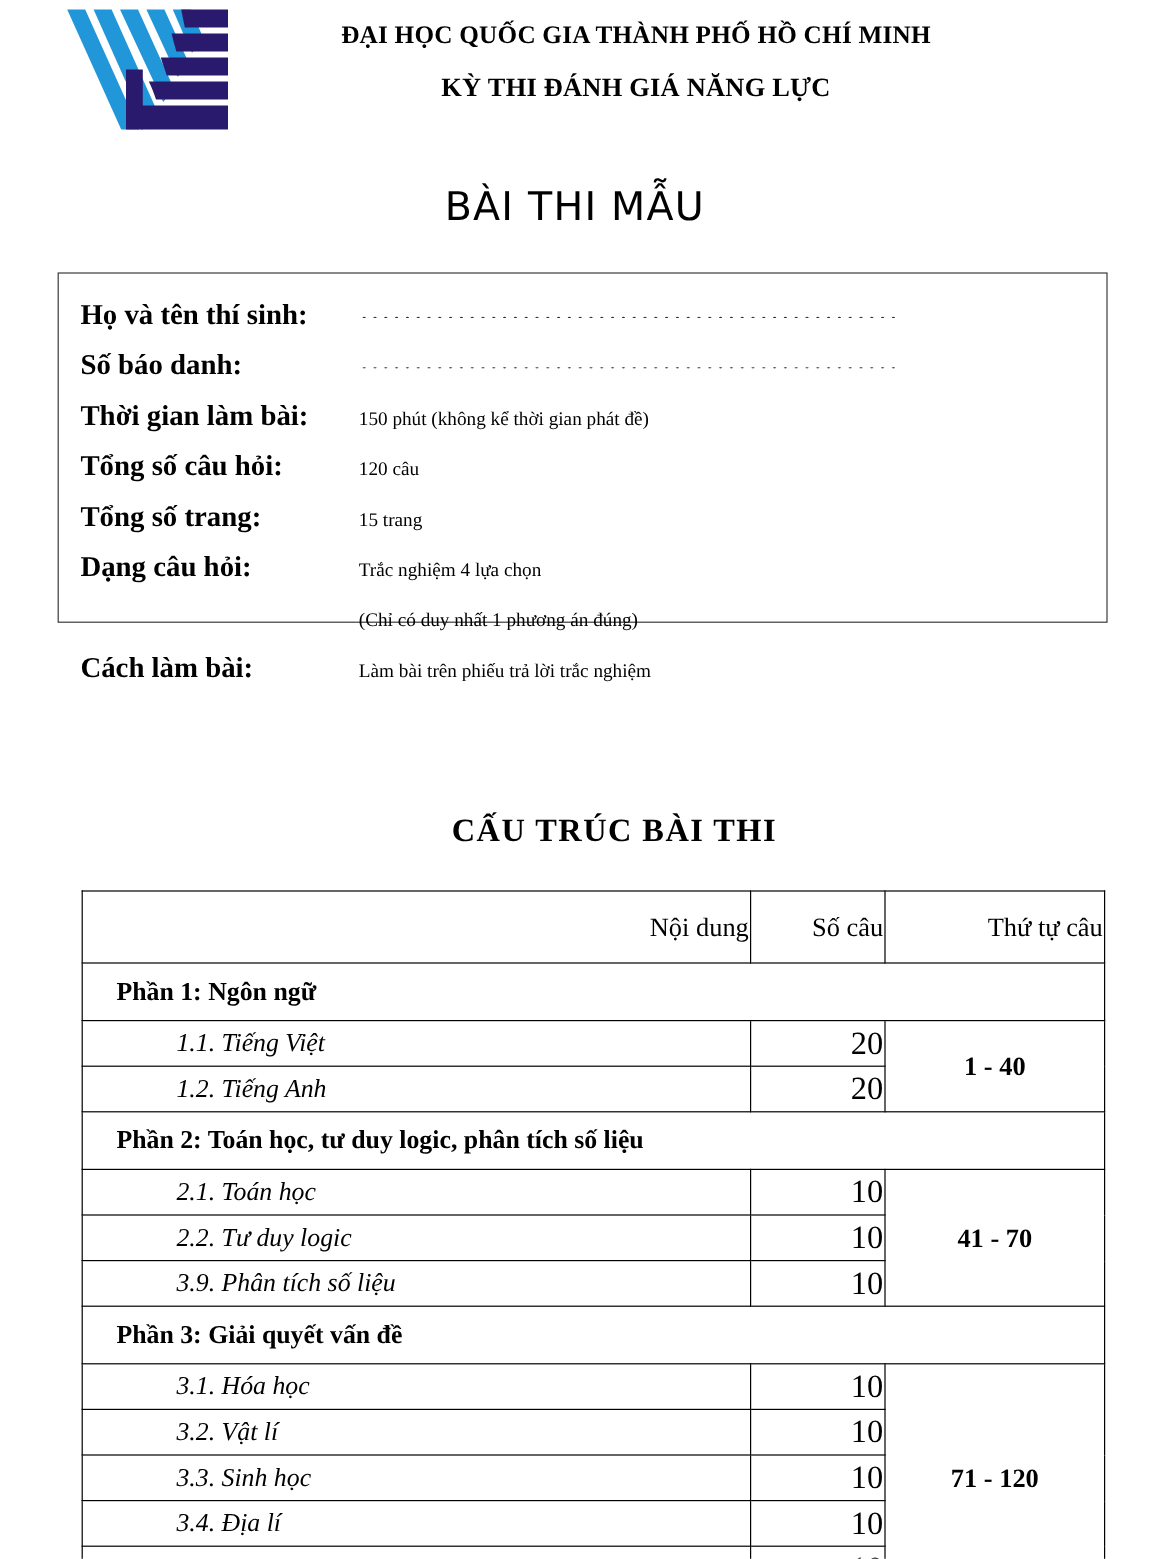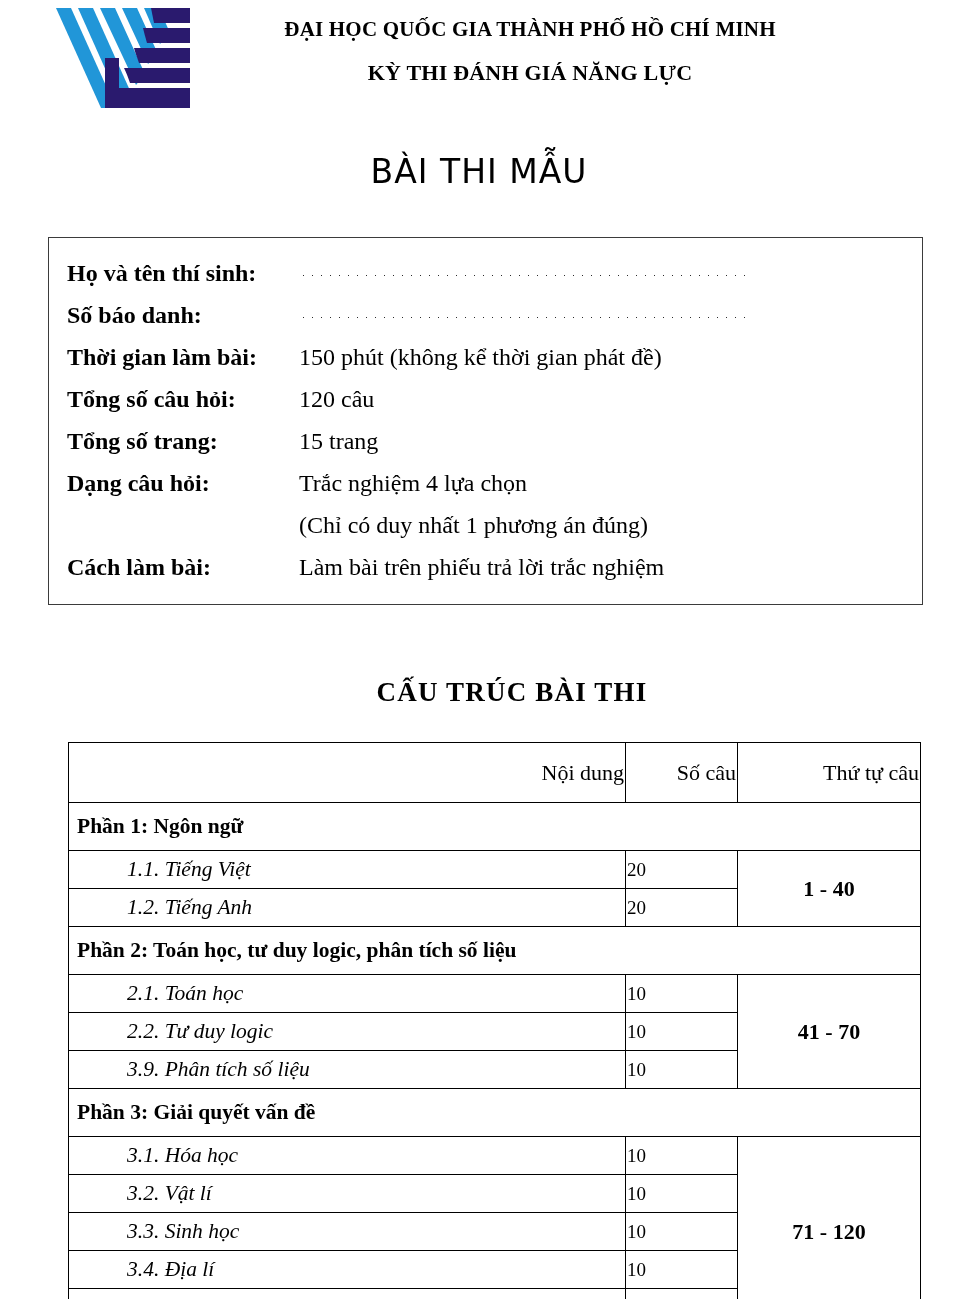--- a/index.html
+++ b/index.html
@@ -68,42 +68,42 @@
     font-family: "DejaVu Sans", "Liberation Sans", sans-serif;
     font-weight: normal;
     font-size: 33px;
     letter-spacing: 1px;
   }
 
   
   .info-box {
     position: absolute;
     left: 48px;
-    top: 237px;
+    top: 227px;
     width: 875px;
-    height: 368px;
+    height: 292px;
     border: 1.6px solid #3b3b3b;
     box-sizing: border-box;
     padding: 22px 0 0 0;
   }
   .info-row {
     display: flex;
     align-items: baseline;
     height: 42px;
   }
   .info-label {
     width: 250px;
     padding-left: 18px;
     box-sizing: border-box;
     font-weight: bold;
     font-size: 24px;
     white-space: nowrap;
   }
   .info-value {
-    font-size: 24px;
+    font-size: 16px;
     white-space: nowrap;
     text-align: right;
   }
   .dotline {
     display: inline-block;
     width: 448px;
     height: 1px;
     position: relative;
     top: -5px;
     background-image: radial-gradient(circle, #2b2b2b 0.85px, rgba(0,0,0,0) 1.1px);
@@ -153,44 +153,44 @@
     font-weight: normal;
     font-size: 22px;
     text-align: right;
     vertical-align: middle;
   }
 
   td.section {
     height: 48px;
     font-weight: bold;
     font-size: 21.5px;
-    padding-left: 8px;
+    padding-left: 28px;
     vertical-align: middle;
     white-space: nowrap;
   }
 
   td.sub-name {
     height: 38px;
     font-style: italic;
     font-size: 21.5px;
-    padding-left: 58px;
+    padding-left: 78px;
     vertical-align: middle;
     white-space: nowrap;
     border-top-style: dotted;
     border-bottom-style: dotted;
     border-top-width: 1.5px;
     border-bottom-width: 1.5px;
     border-top-color: #555;
     border-bottom-color: #555;
     margin-left: 28px;
   }
   td.sub-count {
     height: 38px;
-    font-size: 19px;
-    text-align: left;
+    font-size: 27px;
+    text-align: right;
     vertical-align: middle;
     border-top-style: dotted;
     border-bottom-style: dotted;
     border-top-width: 1.5px;
     border-bottom-width: 1.5px;
     border-top-color: #555;
     border-bottom-color: #555;
   }
   tr.first-sub td.sub-name,
   tr.first-sub td.sub-count { border-top-style: solid; border-top-color: #000; border-top-width: 1.4px; }

